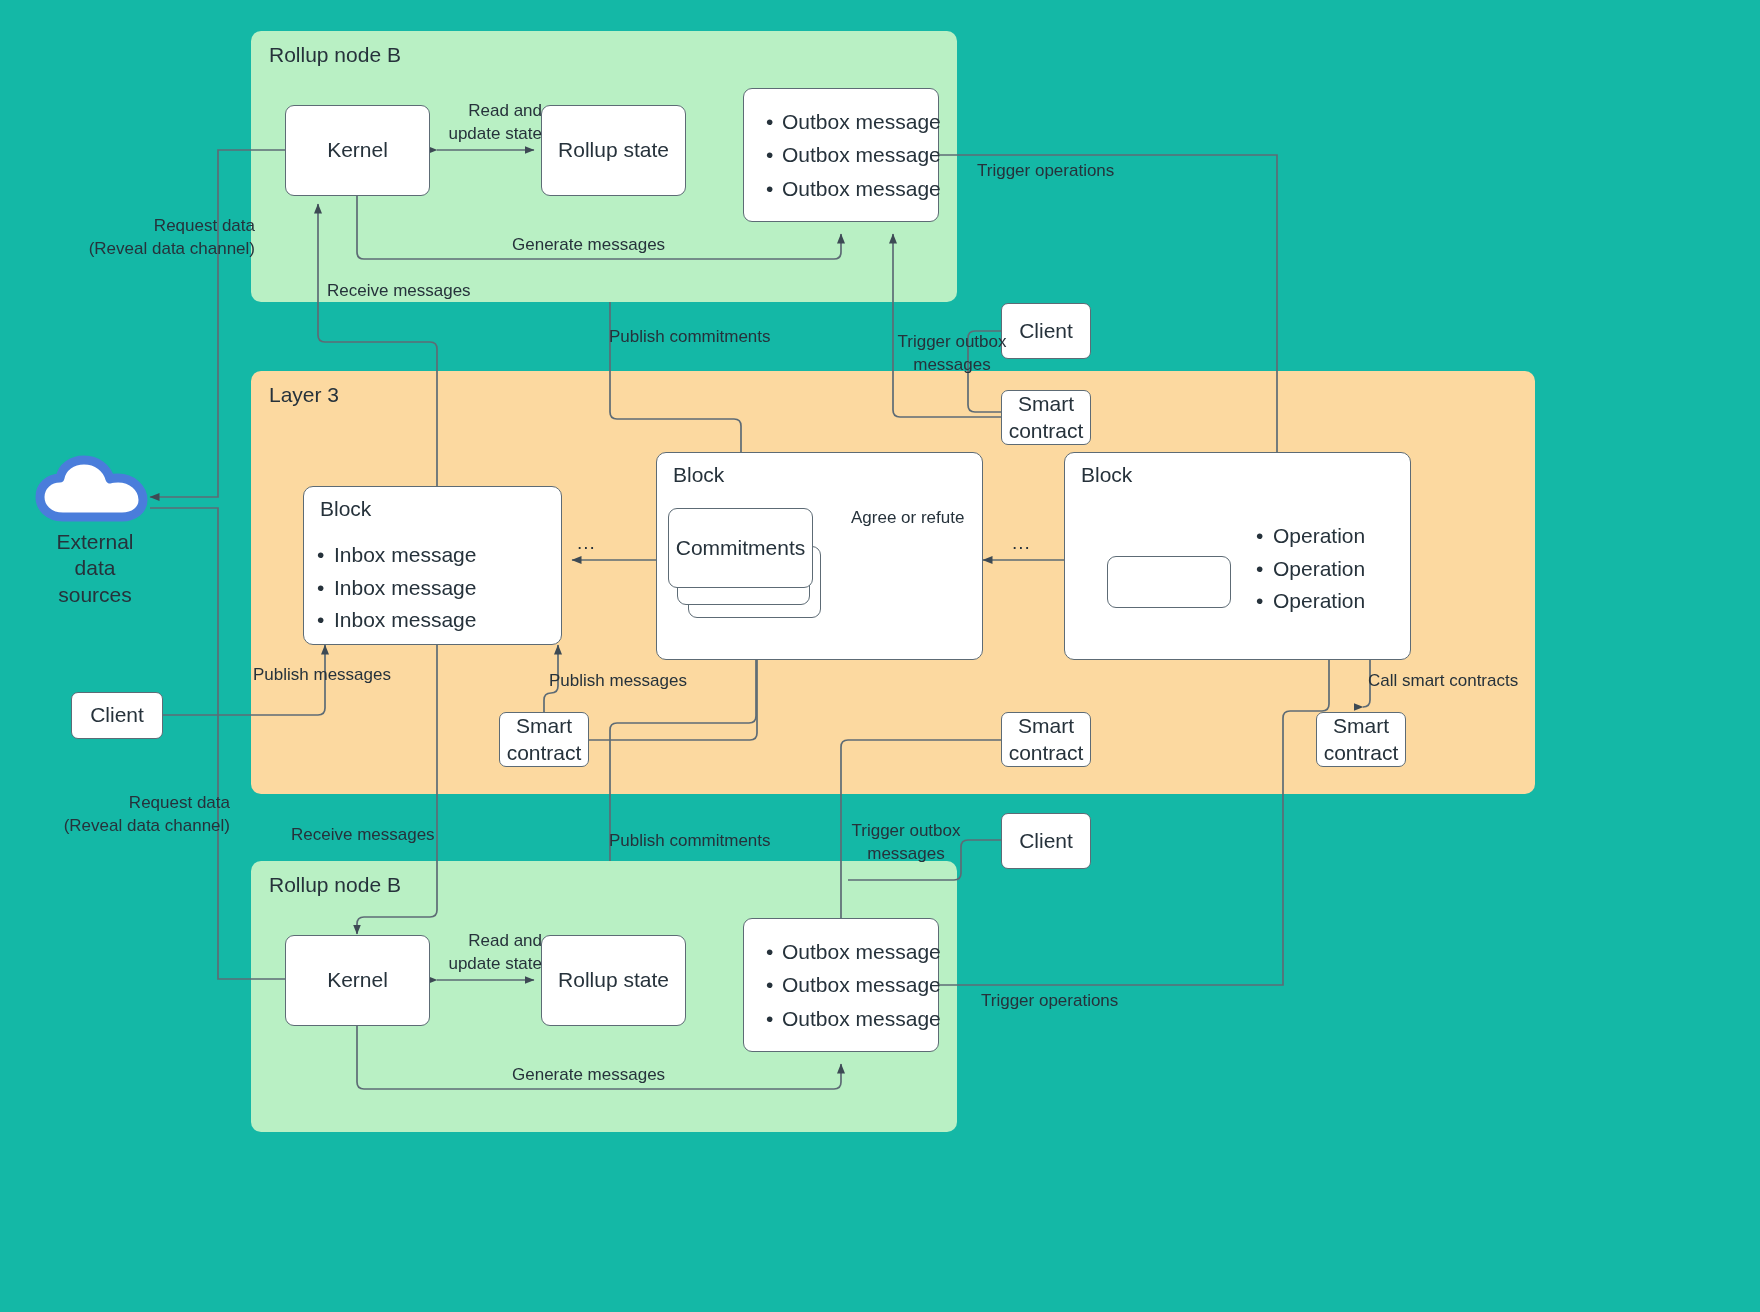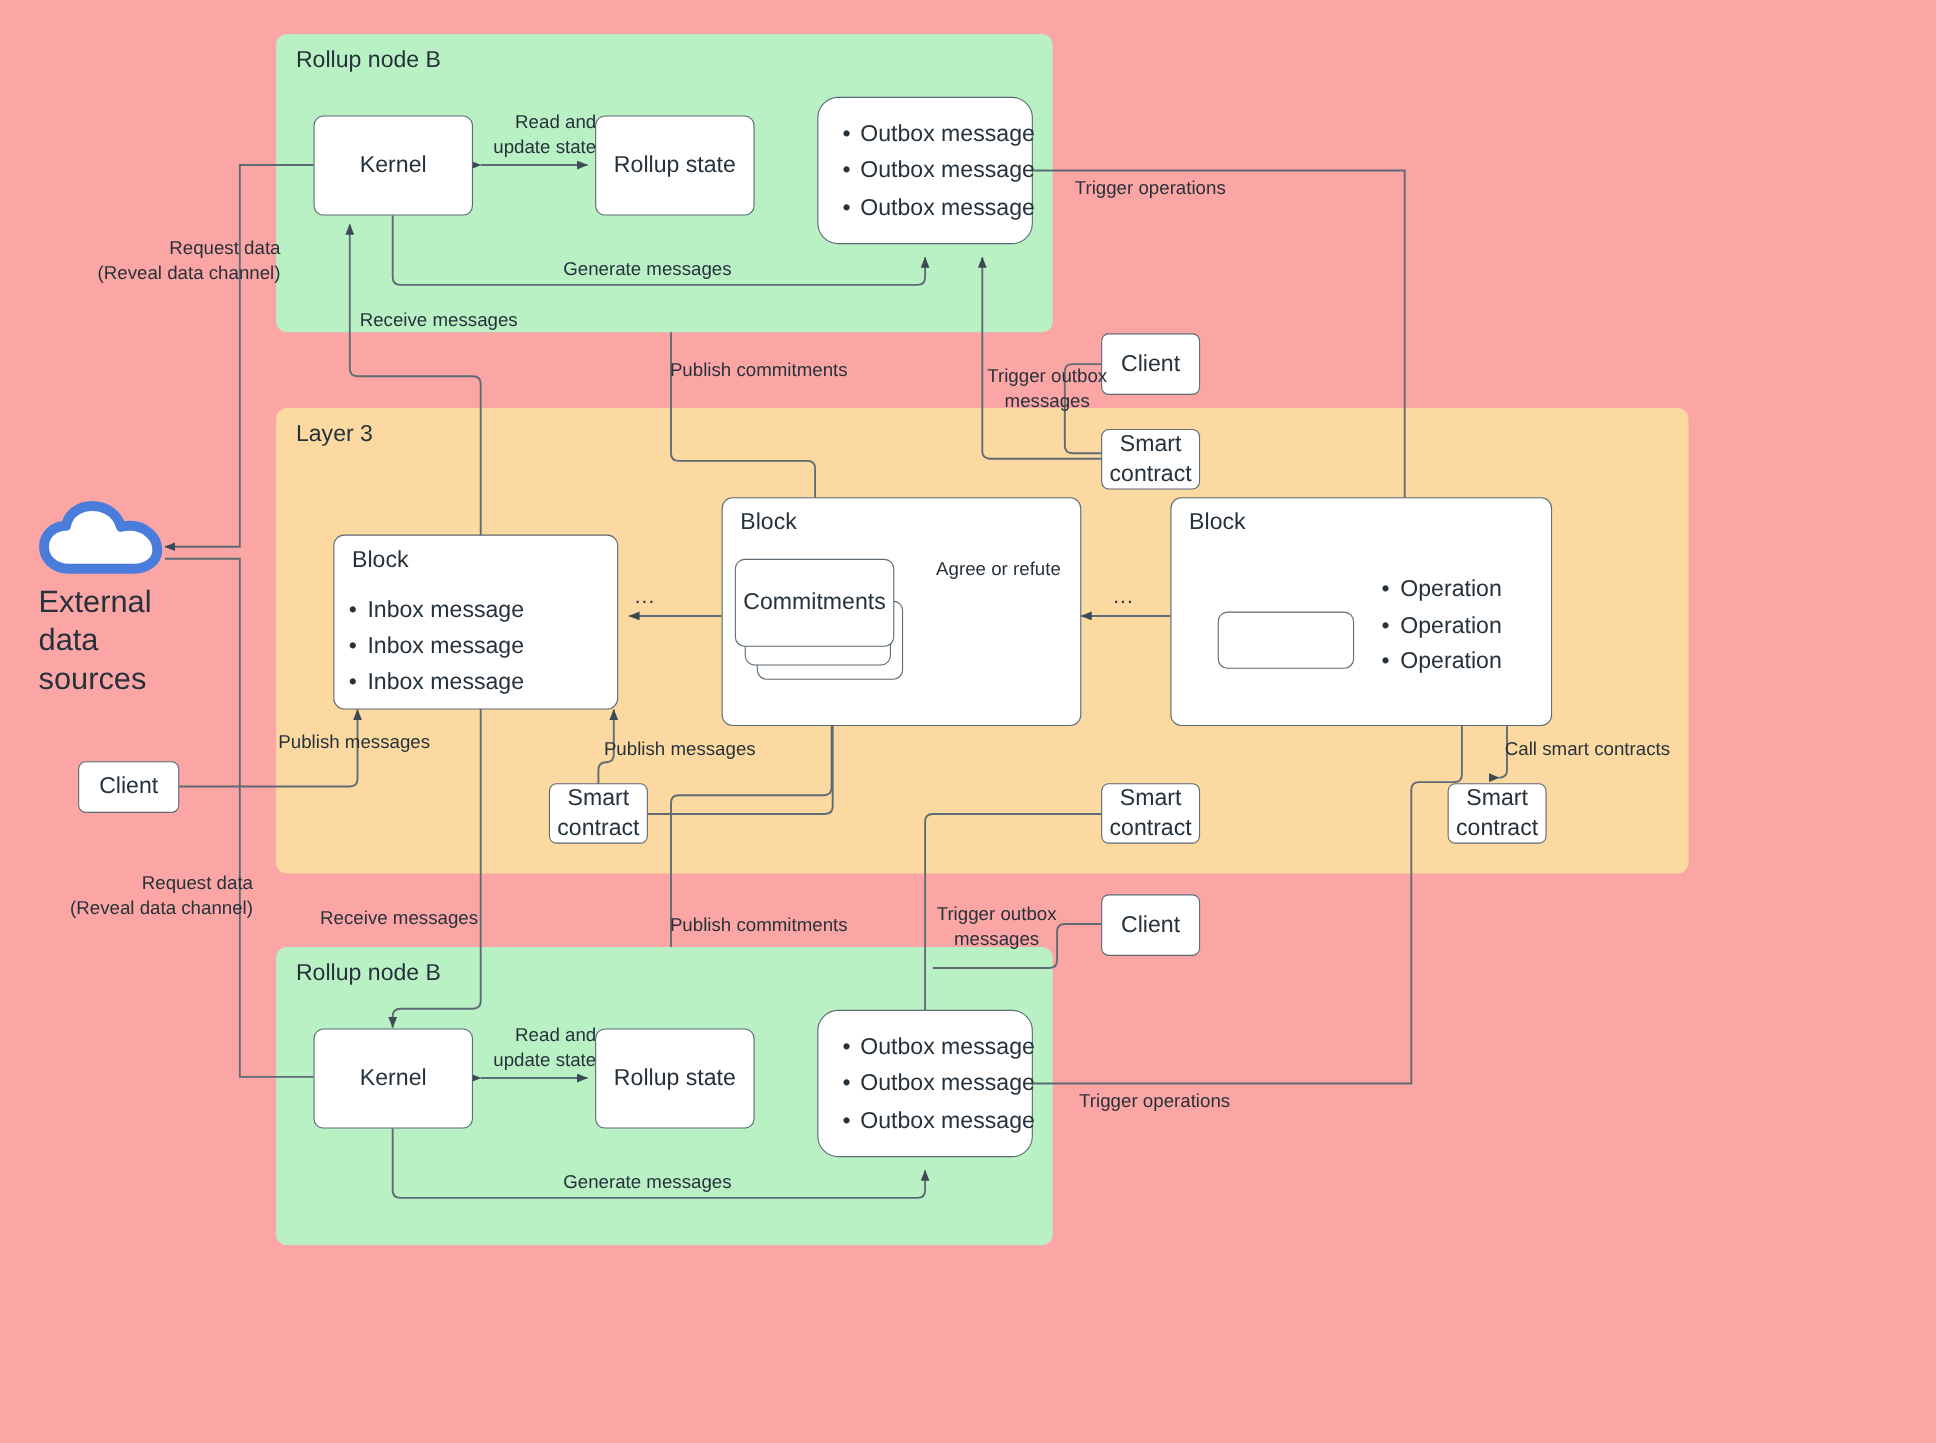--- a/index.html
+++ b/index.html
@@ -4,21 +4,21 @@
 <style>
   html, body {
     margin: 0;
     padding: 0;
     background: #ffffff;
   }
   #canvas {
     position: relative;
     width: 1760px;
     height: 1312px;
-    background: #fca5a5;
+    background: #14b8a6;
     font-family: "Liberation Sans", sans-serif;
     color: #26323b;
     overflow: hidden;
   }
   #wires {
     position: absolute;
     left: 0; top: 0;
     width: 1760px;
     height: 1312px;
     pointer-events: none;
@@ -51,21 +51,21 @@
     font-size: 21px;
     line-height: 1.24;
     color: #26323b;
     z-index: 5;
   }
   .node.sq { border-radius: 7px; }
   .bullets {
     position: absolute;
     background: #ffffff;
     border: 1.6px solid #5d6b75;
-    border-radius: 19px;
+    border-radius: 9px;
     box-sizing: border-box;
     display: flex;
     flex-direction: column;
     justify-content: center;
     z-index: 5;
   }
   .bullets ul {
     margin: 0;
     padding: 0 0 0 38px;
     list-style: none;
@@ -144,22 +144,22 @@
     background: transparent;
   }
   .elabel.wrap { white-space: normal; }
   .cloud-wrap {
     position: absolute;
     z-index: 5;
   }
   .cloud-cap {
     position: absolute;
     width: 100%;
-    text-align: left;
-    font-size: 28px;
+    text-align: center;
+    font-size: 21px;
     line-height: 1.25;
     color: #26323b;
   }
   .dots {
     position: absolute;
     font-size: 19px;
     color: #26323b;
     letter-spacing: 1px;
     z-index: 6;
   }

